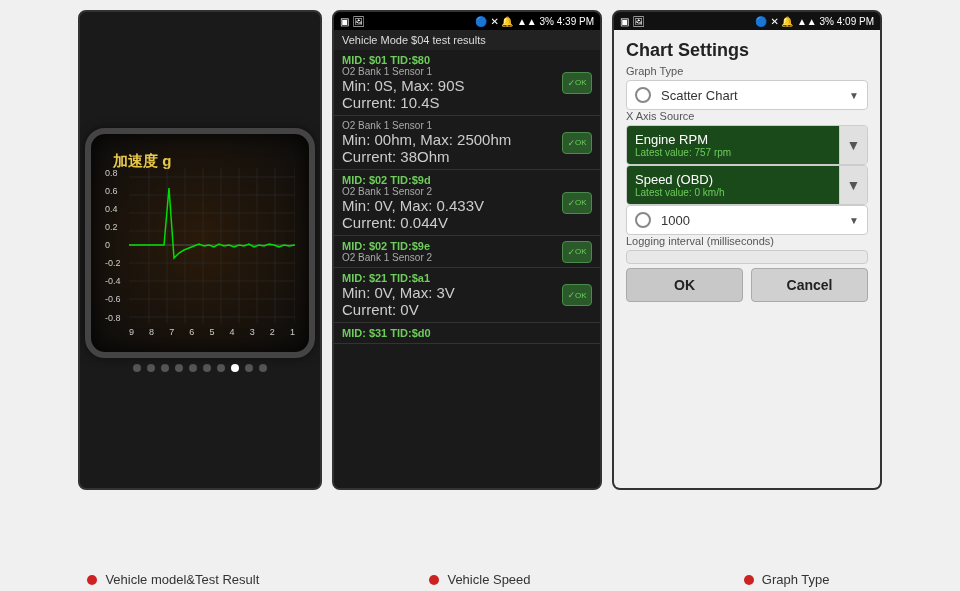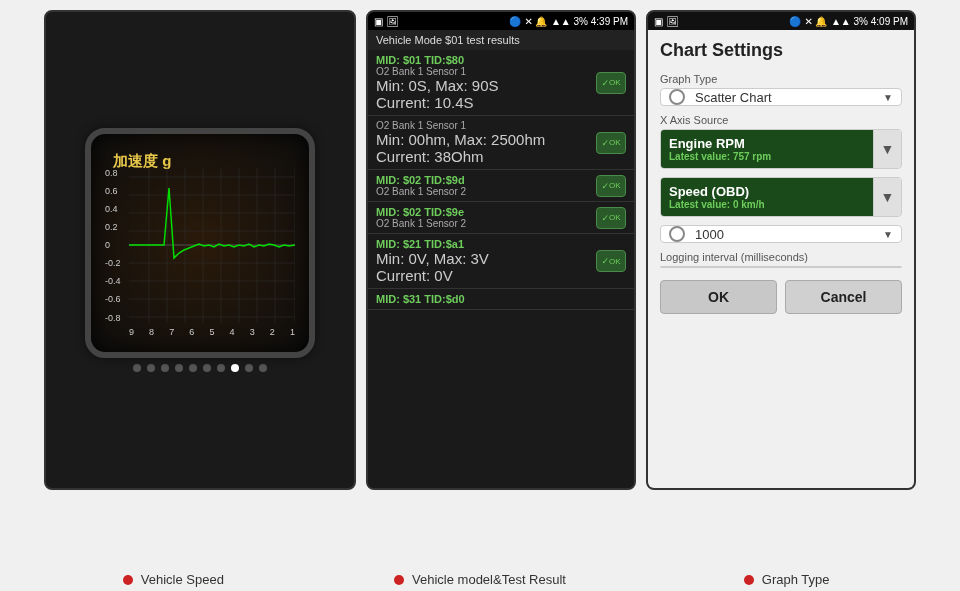--- a/index.html
+++ b/index.html
@@ -33,21 +33,21 @@
 
     .phone-screen {
       border-radius: 8px;
       overflow: hidden;
       border: 2px solid #333;
       position: relative;
     }
 
     
     .screen1 {
-      width: 312px;
+      width: 244px;
       height: 480px;
       background: #1a1a1a;
       display: flex;
       flex-direction: column;
       align-items: center;
       justify-content: center;
     }
 
     .gauge-container {
       width: 230px;
@@ -217,41 +217,40 @@
       align-items: center;
       height: 18px;
     }
 
     .s3-body {
       flex: 1;
       background: #f0f0f0;
       padding: 10px 12px;
       display: flex;
       flex-direction: column;
-      gap: 8px;
     }
 
     .s3-title {
       font-size: 18px;
       font-weight: bold;
       color: #222;
       margin-bottom: 4px;
     }
 
     .s3-label {
       font-size: 11px;
       color: #555;
       margin-bottom: 3px;
     }
 
     .s3-dropdown {
       background: #fff;
       border: 1px solid #ccc;
       border-radius: 4px;
-      padding: 0 8px;
+      padding: 6px 8px;
       display: flex;
       align-items: center;
       justify-content: space-between;
       font-size: 13px;
       color: #333;
     }
 
     .s3-dropdown-radio {
       width: 16px; height: 16px;
       border-radius: 50%;
@@ -276,21 +275,20 @@
       color: #6ecc5c;
       font-size: 10px;
     }
 
     .s3-source-outer {
       border: 1px solid #ccc;
       border-radius: 4px;
       overflow: hidden;
       display: flex;
       align-items: stretch;
-      font-weight: bold;
     }
 
     .s3-source-outer .s3-source-box {
       flex: 1;
       border: none;
       border-radius: 0;
     }
 
     .s3-source-arrow {
       background: #e0e0e0;
@@ -432,39 +430,40 @@
       </div>
     </div>
   </div>
 
   <div class="phone-card">
     <div class="phone-screen screen2">
       <div class="s2-statusbar">
         <span>▣ 🖼</span>
         <span>🔵 ✕ 🔔 ▲▲ 3% 4:39 PM</span>
       </div>
-      <div class="s2-header">Vehicle Mode $01 test results</div>
+      <div class="s2-header">Vehicle Mode $04 test results</div>
       <div class="s2-scroll">
 
         <div class="s2-item">
           <div class="s2-item-title">MID: $01 TID:$80</div>
           <div class="s2-item-sub">O2 Bank 1 Sensor 1</div>
           <div class="s2-item-detail">Min: 0S, Max: 90S<br>Current: 10.4S</div>
           <div class="ok-badge">✓<br><span style="font-size:8px">OK</span></div>
         </div>
 
         <div class="s2-item">
           <div class="s2-item-sub">O2 Bank 1 Sensor 1</div>
           <div class="s2-item-detail">Min: 00hm, Max: 2500hm<br>Current: 38Ohm</div>
           <div class="ok-badge">✓<br><span style="font-size:8px">OK</span></div>
         </div>
 
         <div class="s2-item">
           <div class="s2-item-title">MID: $02 TID:$9d</div>
           <div class="s2-item-sub">O2 Bank 1 Sensor 2</div>
+          <div class="s2-item-detail">Min: 0V, Max: 0.433V<br>Current: 0.044V</div>
           <div class="ok-badge">✓<br><span style="font-size:8px">OK</span></div>
         </div>
 
         <div class="s2-item">
           <div class="s2-item-title">MID: $02 TID:$9e</div>
           <div class="s2-item-sub">O2 Bank 1 Sensor 2</div>
           <div class="ok-badge">✓<br><span style="font-size:8px">OK</span></div>
         </div>
 
         <div class="s2-item">
@@ -545,23 +544,23 @@
         </div>
       </div>
     </div>
   </div>
 
 </div>
 
 <div class="caption-row">
   <div class="caption-item">
     <div class="caption-dot"></div>
-    <span class="caption-text">Vehicle Speed</span>
+    <span class="caption-text">Vehicle model&amp;Test Result</span>
   </div>
   <div class="caption-item">
     <div class="caption-dot"></div>
-    <span class="caption-text">Vehicle model&amp;Test Result</span>
+    <span class="caption-text">Vehicle Speed</span>
   </div>
   <div class="caption-item">
     <div class="caption-dot"></div>
     <span class="caption-text">Graph Type</span>
   </div>
 </div>
 
 </body></html>

